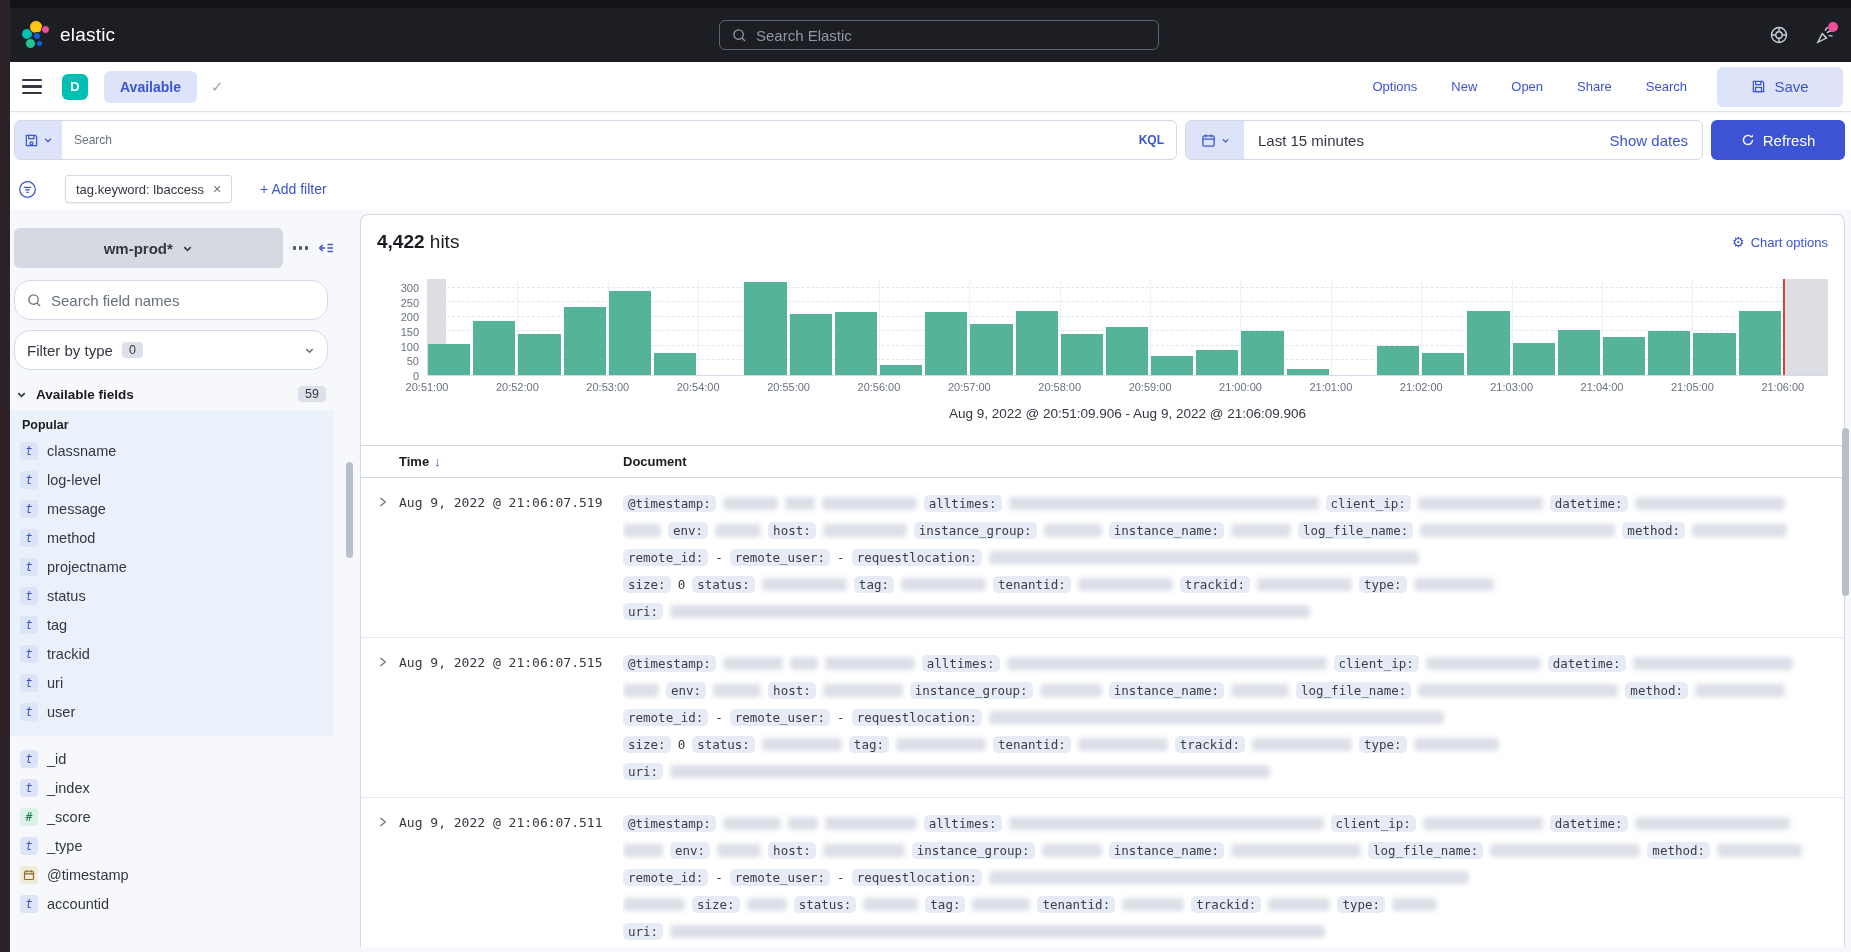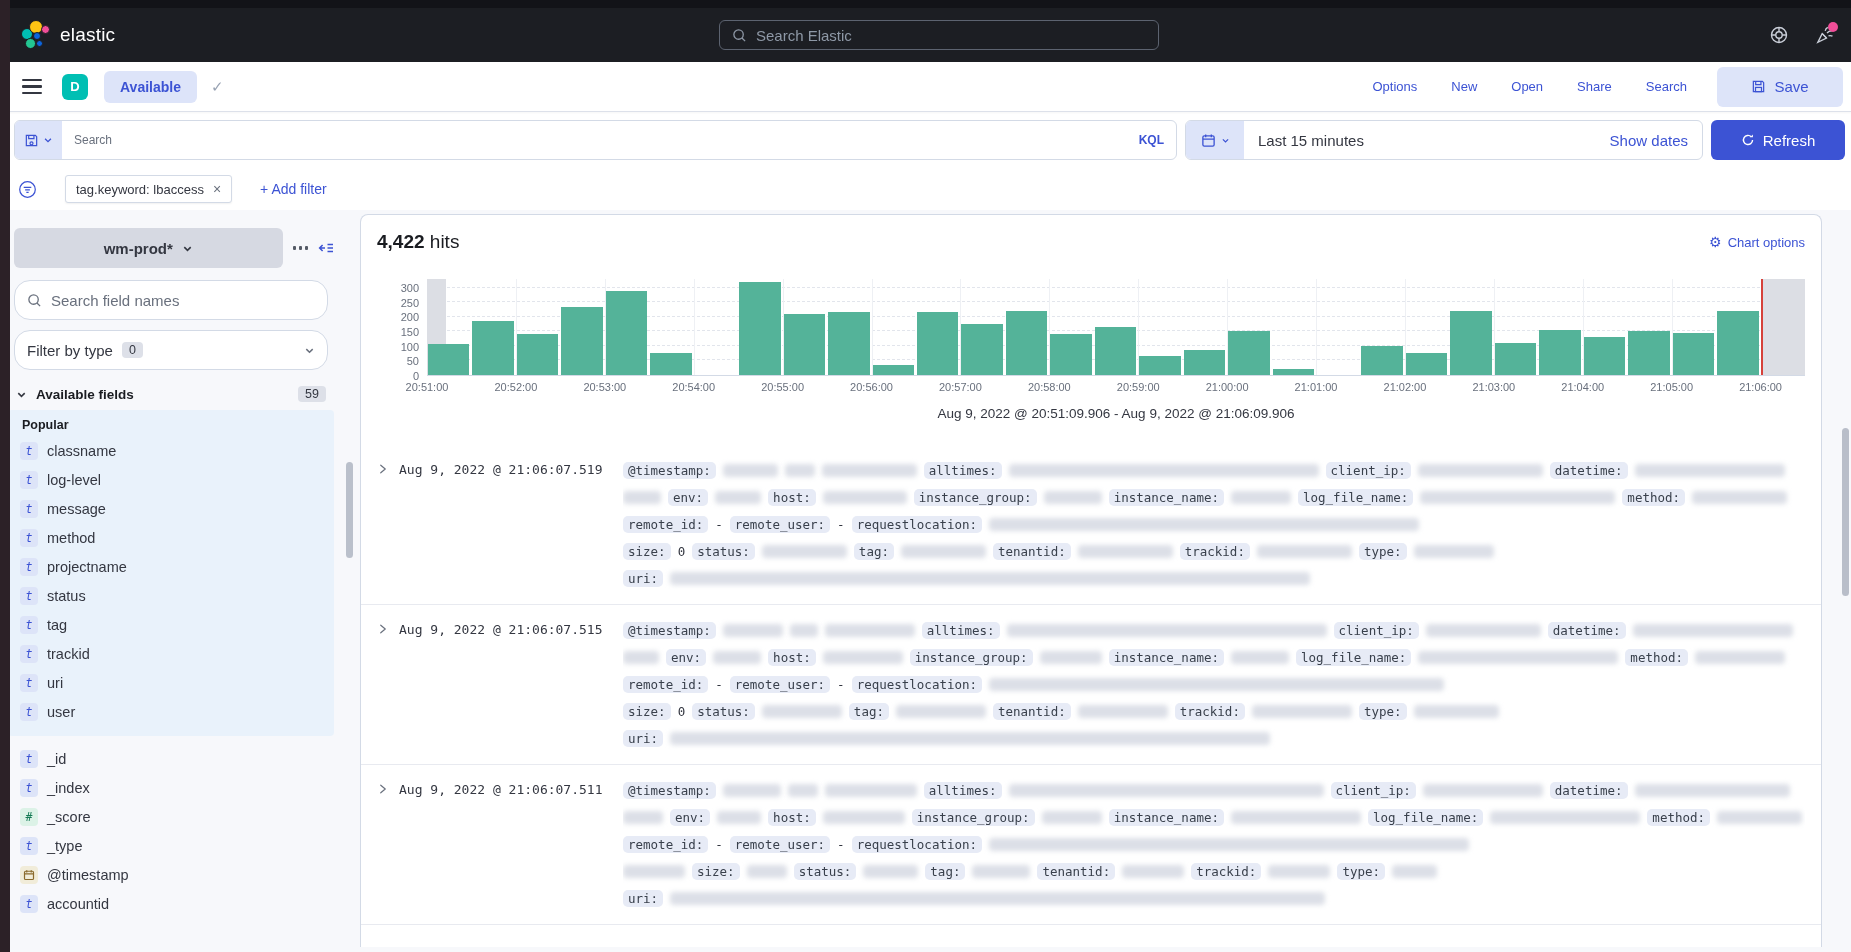--- a/index.html
+++ b/index.html
@@ -91,21 +91,21 @@
     font-family:"DejaVu Sans Mono",monospace;font-size:11.5px;font-style:italic;flex-shrink:0;}
   .fb-text{background:#dde4f8;color:var(--accent);}
   .fb-number{background:#dcf2e7;color:#157a55;font-style:normal;}
   .fb-date{background:#f1ecd9;color:#8a6a2d;}
   .fname{font-size:14.5px;color:var(--text);}
   .meta-list{margin-top:10px;}
   .sidebar-thumb{position:absolute;left:342px;top:252px;width:7px;height:96px;background:#9aa1b0;opacity:.65;border-radius:4px;}
   .page-thumb{position:absolute;right:2px;top:218px;width:7px;height:168px;background:#b9bec9;border-radius:4px;}
 
   
-  .panel{flex:1;margin-left:14px;margin-right:29px;background:#fff;border:1px solid var(--border);border-bottom:none;
+  .panel{flex:1;margin-left:14px;margin-right:6px;background:#fff;border:1px solid var(--border);border-bottom:none;
     border-radius:8px 8px 0 0;padding:16px 16px 0;height:733px;overflow:hidden;}
   .hits-row{display:flex;align-items:center;justify-content:space-between;}
   .hits{font-size:19px;color:var(--dark);}
   .hits b{font-weight:700;}
   .chart-options{color:var(--accent);font-size:13px;display:flex;align-items:center;gap:6px;}
   .gear{font-size:14px;line-height:1;}
 
   .chart{display:flex;margin-top:26px;}
   .ylabels{width:50px;position:relative;height:97px;flex-shrink:0;}
   .ytick{position:absolute;right:8px;font-size:11px;color:var(--muted);}
@@ -542,20 +542,28 @@
           <div class="xtick" style="left: 64.5161%;">21:01:00</div>
           <div class="xtick" style="left: 70.9677%;">21:02:00</div>
           <div class="xtick" style="left: 77.4194%;">21:03:00</div>
           <div class="xtick" style="left: 83.871%;">21:04:00</div>
           <div class="xtick" style="left: 90.3226%;">21:05:00</div>
           <div class="xtick" style="left: 96.7742%;">21:06:00</div>
         </div>
       <div class="subtitle">Aug 9, 2022 @ 20:51:09.906 - Aug 9, 2022 @ 21:06:09.906</div>
 
       <div class="dtable">
+        <div class="thead">
+          <span class="th-chev"></span>
+          <span class="th-time">
+            <span>Time</span>
+            <span class="sort-arrow">↓</span>
+          </span>
+          <span>Document</span>
+        </div>
         <div>
             <div class="trow">
               <div class="chev-cell">
                 <svg width="12" height="12" viewBox="0 0 16 16">
                   <path d="M5 3l6 5-6 5" fill="none" stroke="currentColor" stroke-width="1.6" stroke-linecap="round" stroke-linejoin="round"></path>
                 </svg>
               </div>
               <div class="time-cell">Aug 9, 2022 @ 21:06:07.519</div>
               <div class="doc-cell">
                 <div class="doc-line">

